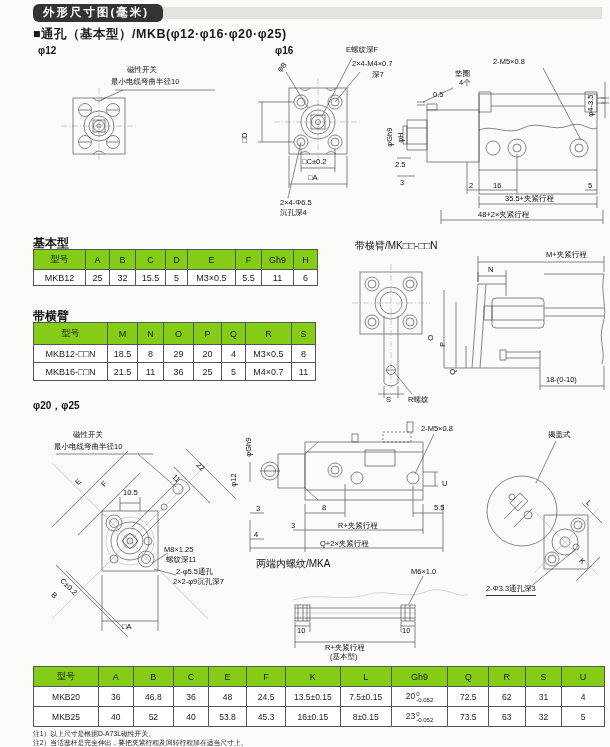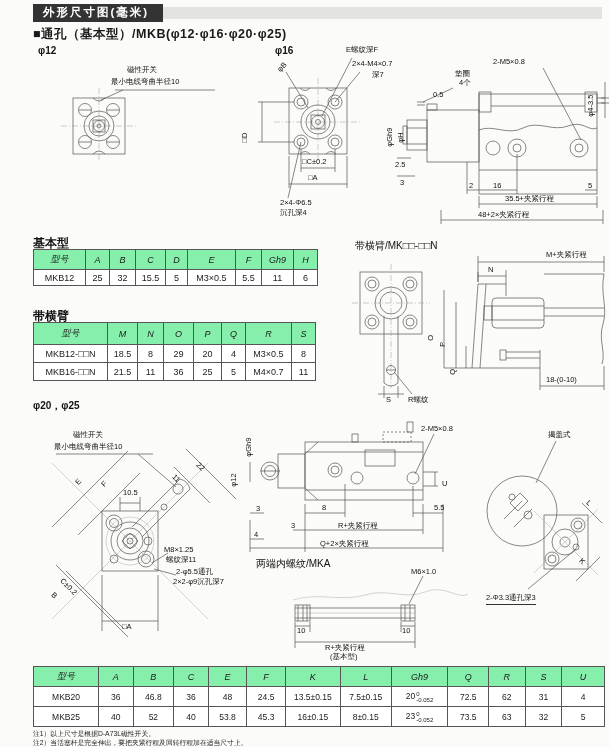--- a/index.html
+++ b/index.html
@@ -1,36 +1,36 @@
 <!DOCTYPE html>
 <html><head>
 <meta charset="utf-8">
 <style>
   html,body{margin:0;padding:0;background:#e9e9e9;}
   #page{position:relative;width:610px;height:747px;background:#fbfbf9;overflow:hidden;
         font-family:"Liberation Sans","DejaVu Sans",sans-serif;color:#1a1a1a;}
   .abs{position:absolute;}
   .hdr-strip{position:absolute;left:36px;top:7px;width:566px;height:12px;background:#e3e3e0;}
   .hdr-tag{position:absolute;left:33px;top:4px;background:#333;color:#fff;font-weight:bold;
-           font-size:11.5px;line-height:15px;padding:1px 14px 2px 10px;letter-spacing:2px;}
+           font-size:11.5px;line-height:15px;padding:1px 14px 2px 10px;letter-spacing:2px;border-radius:6px;}
   .sec-title{position:absolute;left:33px;top:26px;font-size:12.5px;font-weight:bold;letter-spacing:.5px;}
   .lb{position:absolute;font-size:7.5px;line-height:1.15;white-space:nowrap;color:#111;}
   .b10{font-size:10px;font-weight:bold;}
   .b9{font-size:12px;font-weight:bold;}
   .t10{font-size:10px;}
   .vlb{transform:rotate(-90deg);transform-origin:0 100%;}
   .r45{transform:rotate(45deg);transform-origin:0 0;}
   .rm45{transform:rotate(-45deg);transform-origin:0 0;}
   .ul{border-bottom:.7px solid #333;padding-bottom:1px;}
   svg{position:absolute;left:0;top:0;stroke:#555;fill:none;stroke-width:.7;}
   .thin{stroke:#aaa;stroke-width:.5;}
   .cl{stroke:#999;stroke-width:.5;stroke-dasharray:6 2 1 2;}
   table{border-collapse:collapse;table-layout:fixed;position:absolute;background:#fff;border:1.5px solid #222;}
   th,td{border:1px solid #555;text-align:center;padding:0;font-size:9px;font-weight:normal;overflow:hidden;}
-  th{background:#86efac;font-style:italic;}
+  th{background:#84cc16;}
   .tbl1 th{height:19px;} .tbl1 td{height:15px;}
   .tbl2 th{height:21px;} .tbl2 td{height:17px;}
   .tblb th{height:19px;} .tblb td{height:19px;font-size:8.5px;}
   .tol{display:inline-block;vertical-align:-3px;margin-left:1px;font-size:6px;line-height:6px;text-align:left;}
   .tol span{display:block;}
   .fnote{position:absolute;font-size:6.8px;color:#222;white-space:nowrap;}
 </style>
 </head>
 <body>
 
@@ -451,21 +451,21 @@
       <line class="thin" x1="82" y1="88" x2="146" y2="152"></line>
       <line class="thin" x1="82" y1="150" x2="146" y2="86"></line>
       <circle cx="124" cy="124" r="3"></circle>
       <line x1="130" y1="80" x2="150" y2="100"></line>
       <line x1="124" y1="158" x2="148" y2="134"></line>
       <line x1="76" y1="166" x2="124" y2="126"></line>
     </svg>
     <span class="lb" style="left:96px;top:8px">揭盖式</span>
     <span class="lb r45" style="left:138px;top:76px">L</span>
     <span class="lb r45" style="left:131px;top:134px">K</span>
-    <span class="lb ul" style="left:34px;top:171px">2-Φ3.3通孔深3</span>
+    <span class="lb ul" style="left:34px;top:162px">2-Φ3.3通孔深3</span>
   </div>
 
   <div class="abs" style="left:253px;top:558px;width:222px;height:105px">
     <svg width="222" height="105" viewBox="0 0 222 105">
       <path class="thin" d="M40,42 C65,34 90,44 112,37 S152,42 172,34 S205,42 215,36"></path>
       <line x1="42" y1="50" x2="162" y2="50"></line>
         <line x1="42" y1="60" x2="162" y2="60"></line>
       <line class="thin" x1="42" y1="55" x2="162" y2="55"></line>
       <rect x="42" y="47" width="15" height="16"></rect>
       <line x1="45" y1="47" x2="45" y2="63"></line>

